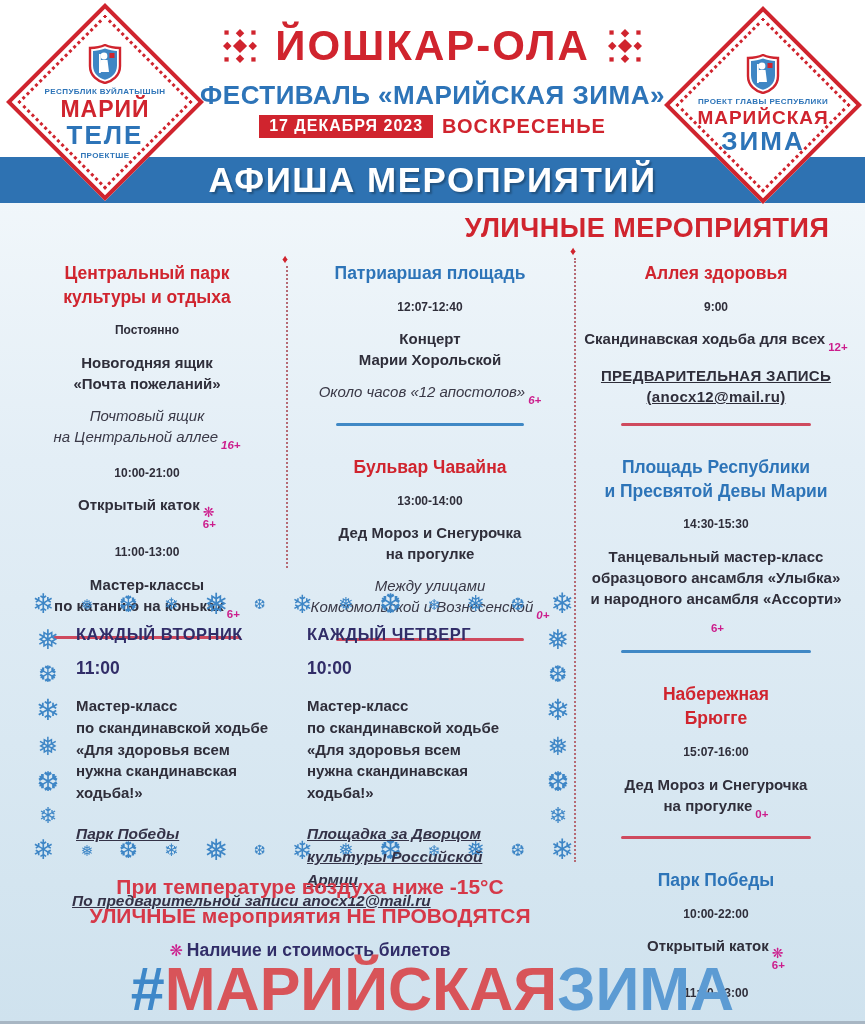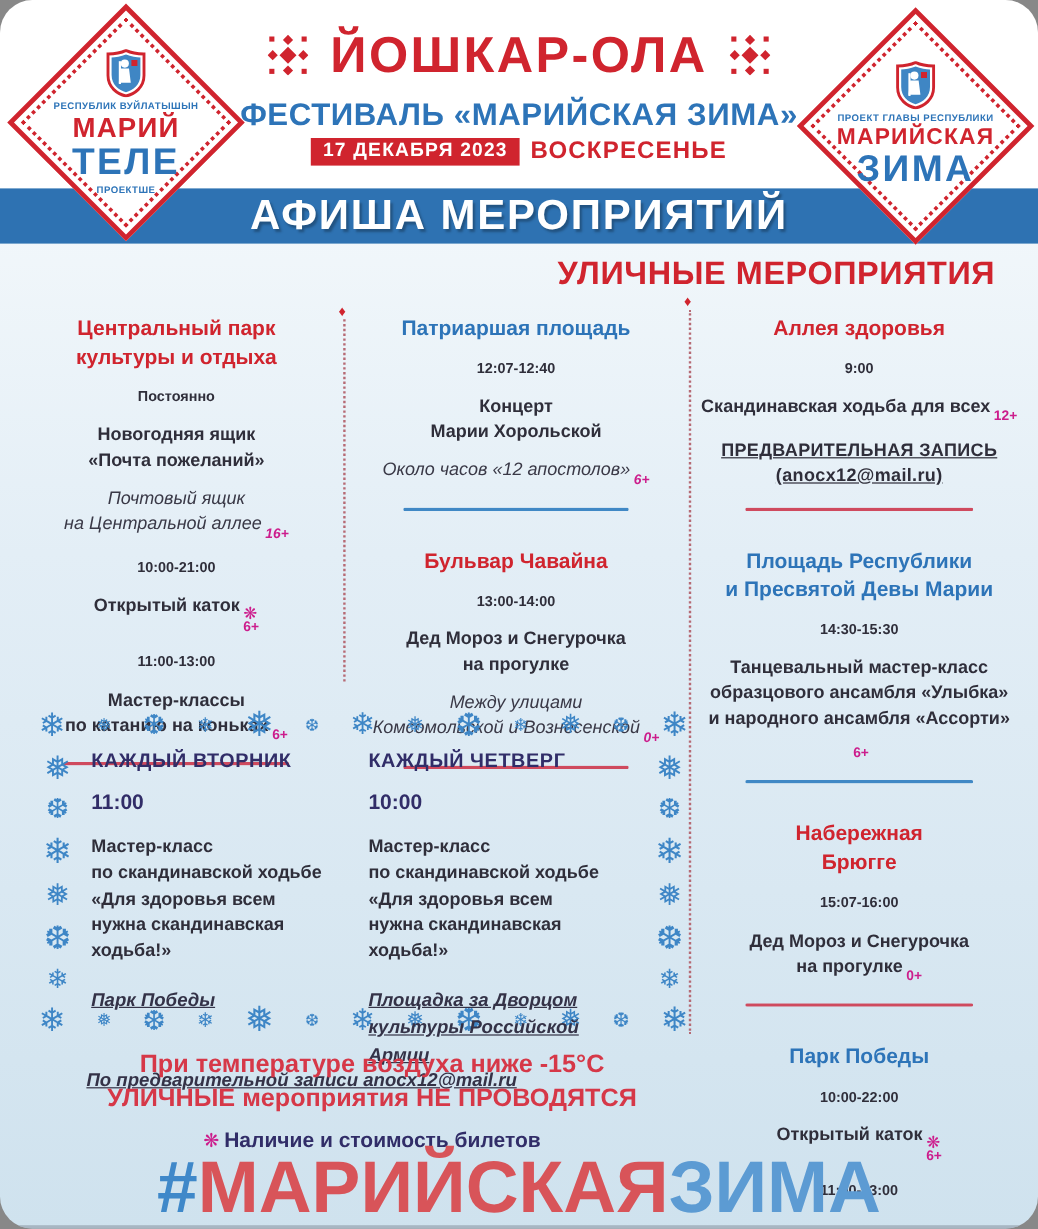--- a/index.html
+++ b/index.html
@@ -1,21 +1,20 @@
 <!DOCTYPE html>
 <html style="--red: #d0242e; --blue: #2d74b8; --banner-blue: #2e72b2; --magenta: #cc1d8c; --navy: #312d68; --dark: #2f2e3a; --snowflake-blue: #3e86c6; --hashtag-hash: #3f88c9; --hashtag-word1: #d85459; --hashtag-word2: #5c9bd3;"><head>
 <meta charset="utf-8">
 <style>
   * { margin:0; padding:0; box-sizing:border-box; }
   html,body { background:#888; }
   body { font-family:"Liberation Sans","DejaVu Sans",sans-serif; }
   .poster {
     position:relative; width:865px; height:1024px; margin:0 auto; overflow:hidden;
     background:linear-gradient(180deg,#ffffff 0px,#ffffff 157px,#f3f8fb 158px,#e3eef6 45%,#cfe2ee 100%);
-    border-radius:27px;
   }
   
   .city-row { position:absolute; top:22px; left:0; width:100%; display:flex; justify-content:center; align-items:center; gap:18px; }
   .city-title { font-size:42px; font-weight:800; letter-spacing:2px; color:var(--red,#d0242e); }
   .ornament { width:34px; height:34px; }
   .festival-title { position:absolute; top:80px; left:0; width:100%; text-align:center;
     font-size:26px; font-weight:800; color:var(--blue,#2d74b8); letter-spacing:.5px; }
   .date-row { position:absolute; top:115px; left:0; width:100%; display:flex; justify-content:center; align-items:center; gap:9px; }
   .date-badge { background:var(--red,#d0242e); color:#fff; font-size:16px; font-weight:800; padding:2px 10px 3px; letter-spacing:1px; }
   .weekday { color:var(--red,#d0242e); font-size:20px; font-weight:800; letter-spacing:1px; }
@@ -27,21 +26,21 @@
   .diamond-wrap.left { left:5px; top:2px; }
   .diamond-wrap.right { left:663px; top:5px; }
   .diamond-shape { position:absolute; left:30px; top:30px; width:140px; height:140px; background:#fff;
     transform:rotate(45deg); border:4px solid var(--red,#d0242e); box-shadow:0 0 0 1px #fff inset; }
   .diamond-shape::after { content:""; position:absolute; inset:4px; border:3px dotted var(--red,#d0242e); }
   .diamond-content { position:absolute; inset:0; display:flex; flex-direction:column; align-items:center; justify-content:center; text-align:center; }
   .crest { width:34px; height:40px; margin-bottom:3px; }
   .logo-small { font-size:8px; font-weight:800; color:var(--blue,#2d74b8); letter-spacing:.4px; }
   .logo-big-red { font-size:23px; font-weight:800; color:var(--red,#d0242e); letter-spacing:1px; line-height:1; margin-top:2px; }
   .logo-big-red.narrow { font-size:19px; }
-  .logo-big-blue { font-size:31px; font-weight:800; color:var(--blue,#2d74b8); letter-spacing:2px; line-height:1.1; }
+  .logo-big-blue { font-size:26px; font-weight:800; color:var(--blue,#2d74b8); letter-spacing:2px; line-height:1.1; }
   .logo-small.bottom { margin-top:2px; }
   
   .section-title { position:absolute; top:213px; left:432px; width:430px; text-align:center;
     font-size:27px; font-weight:800; color:var(--red,#d0242e); letter-spacing:.5px; }
   
   .column { position:absolute; text-align:center; }
   .col-1 { left:16px;  top:262px; width:262px; }
   .col-2 { left:299px; top:262px; width:262px; }
   .col-3 { left:584px; top:262px; width:264px; }
   .venue { white-space:pre-line; font-size:17.5px; font-weight:800; line-height:1.35; margin-bottom:4px; }

